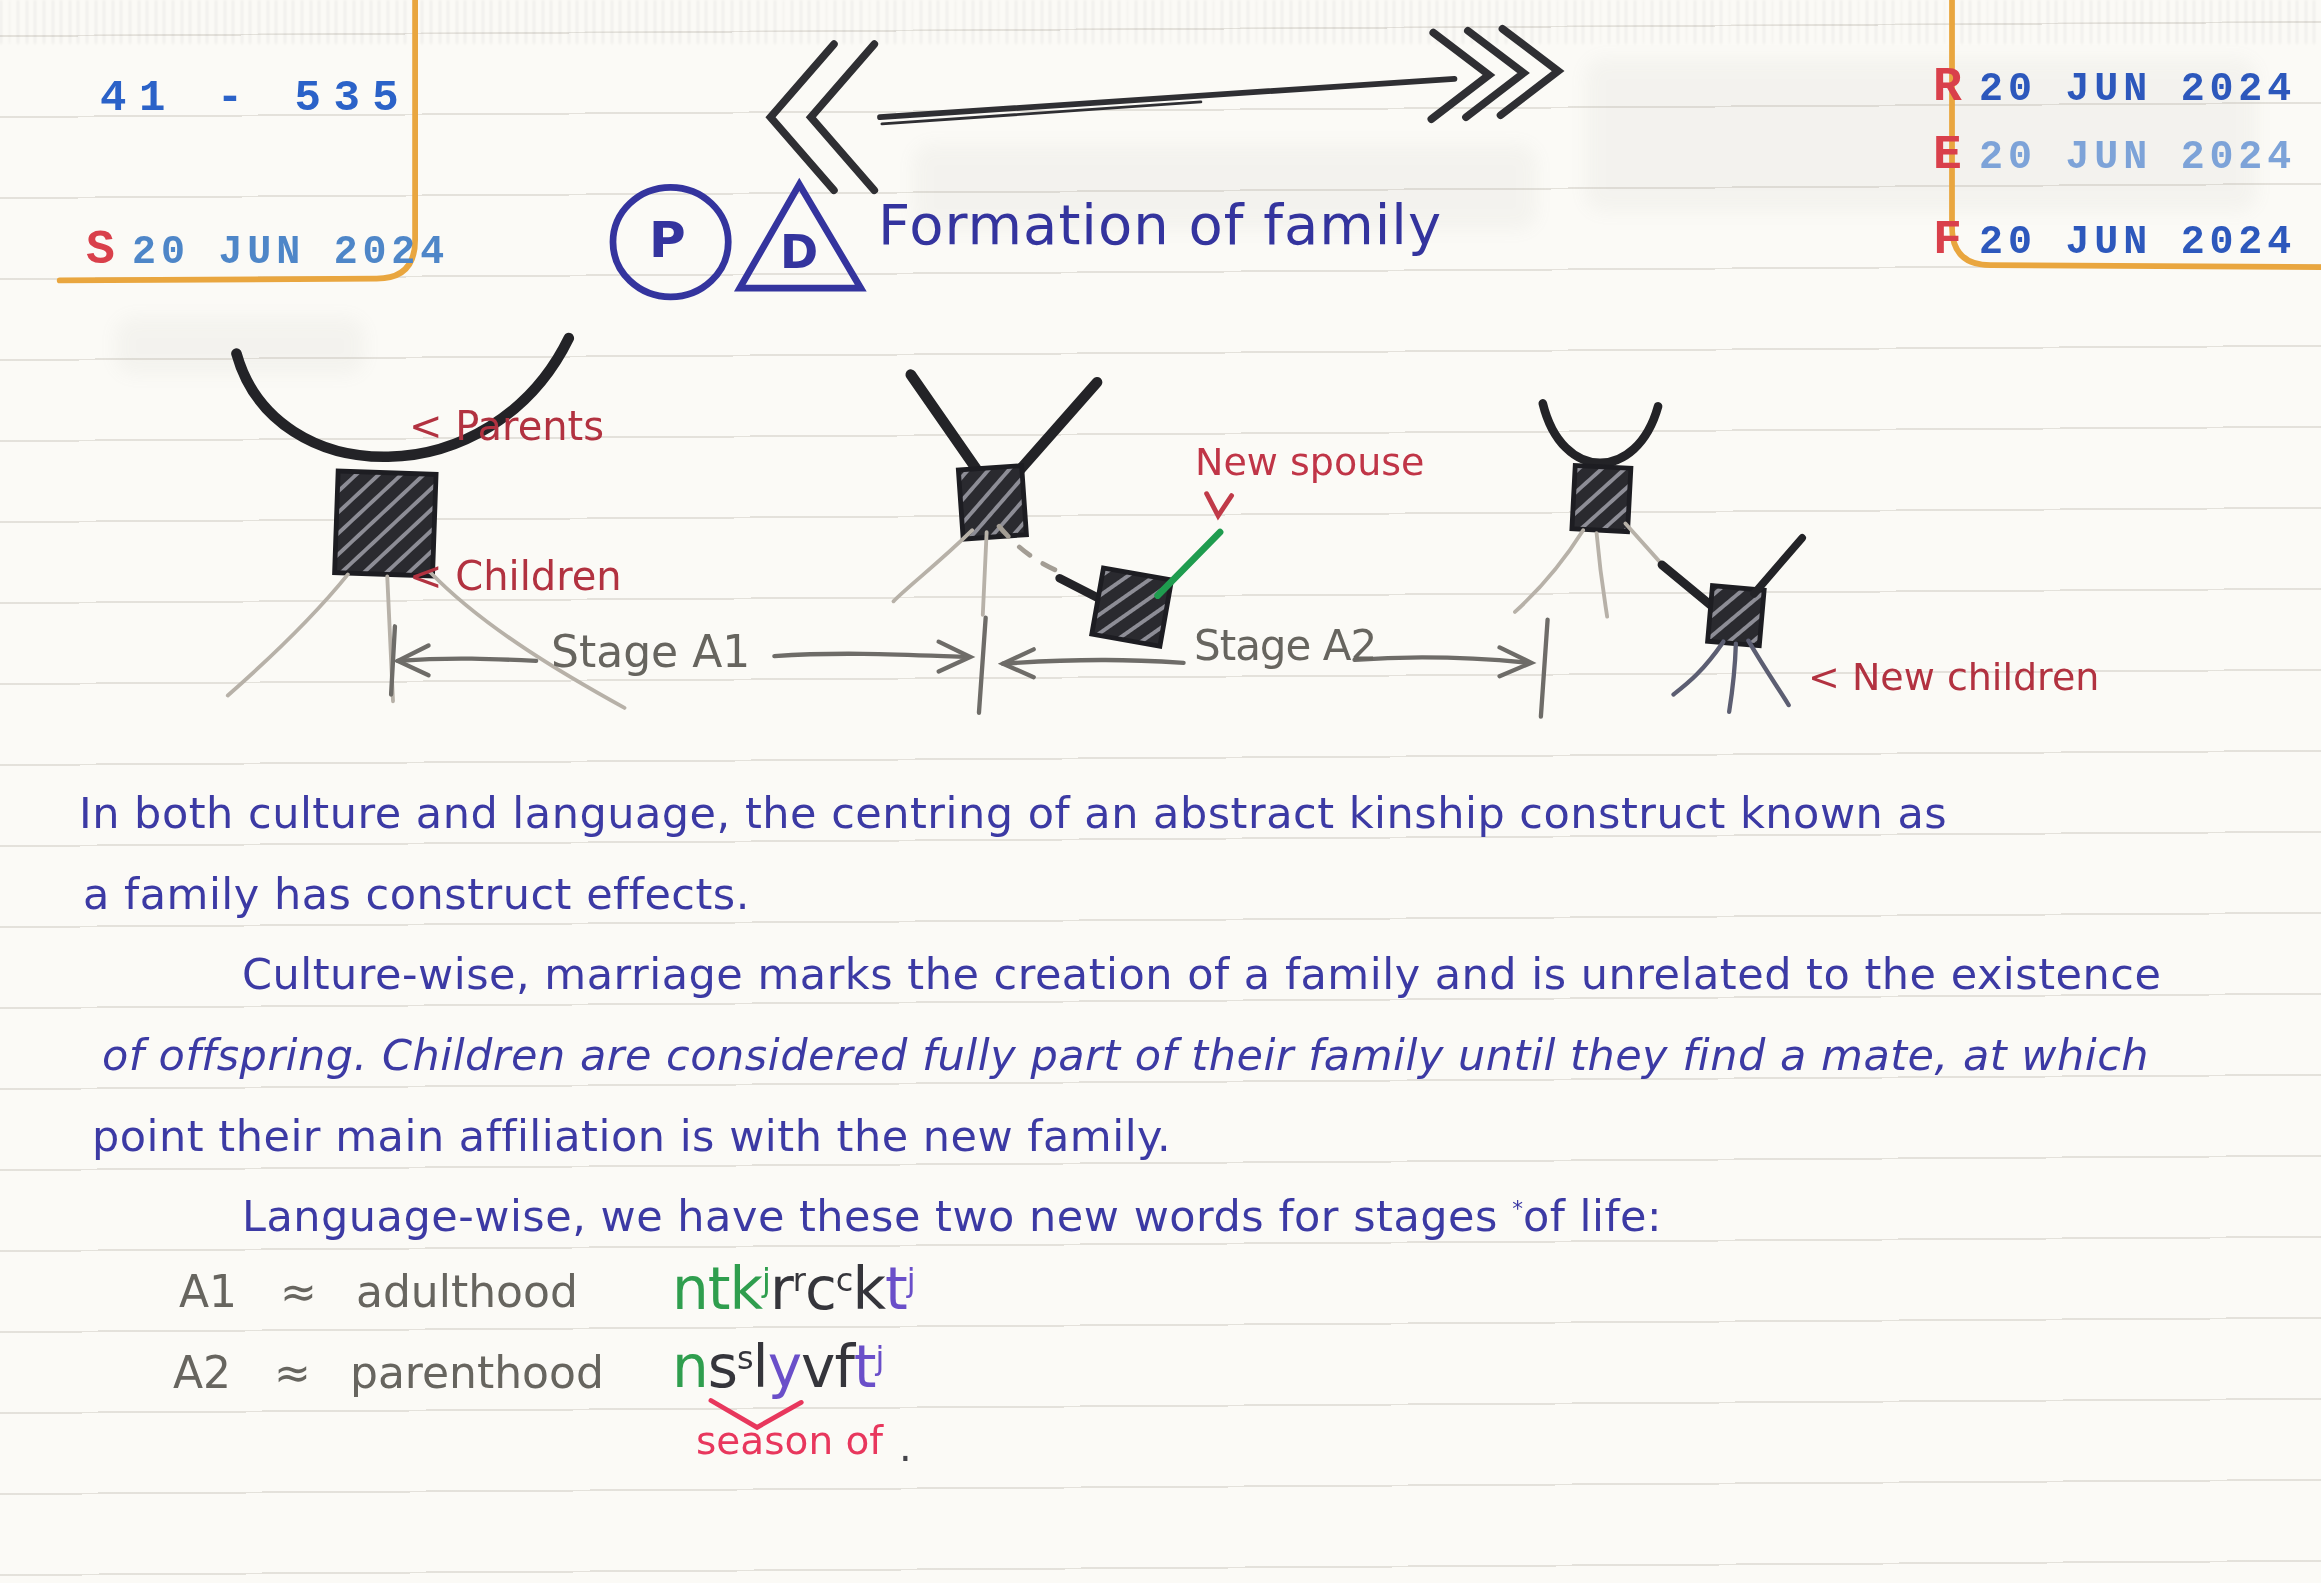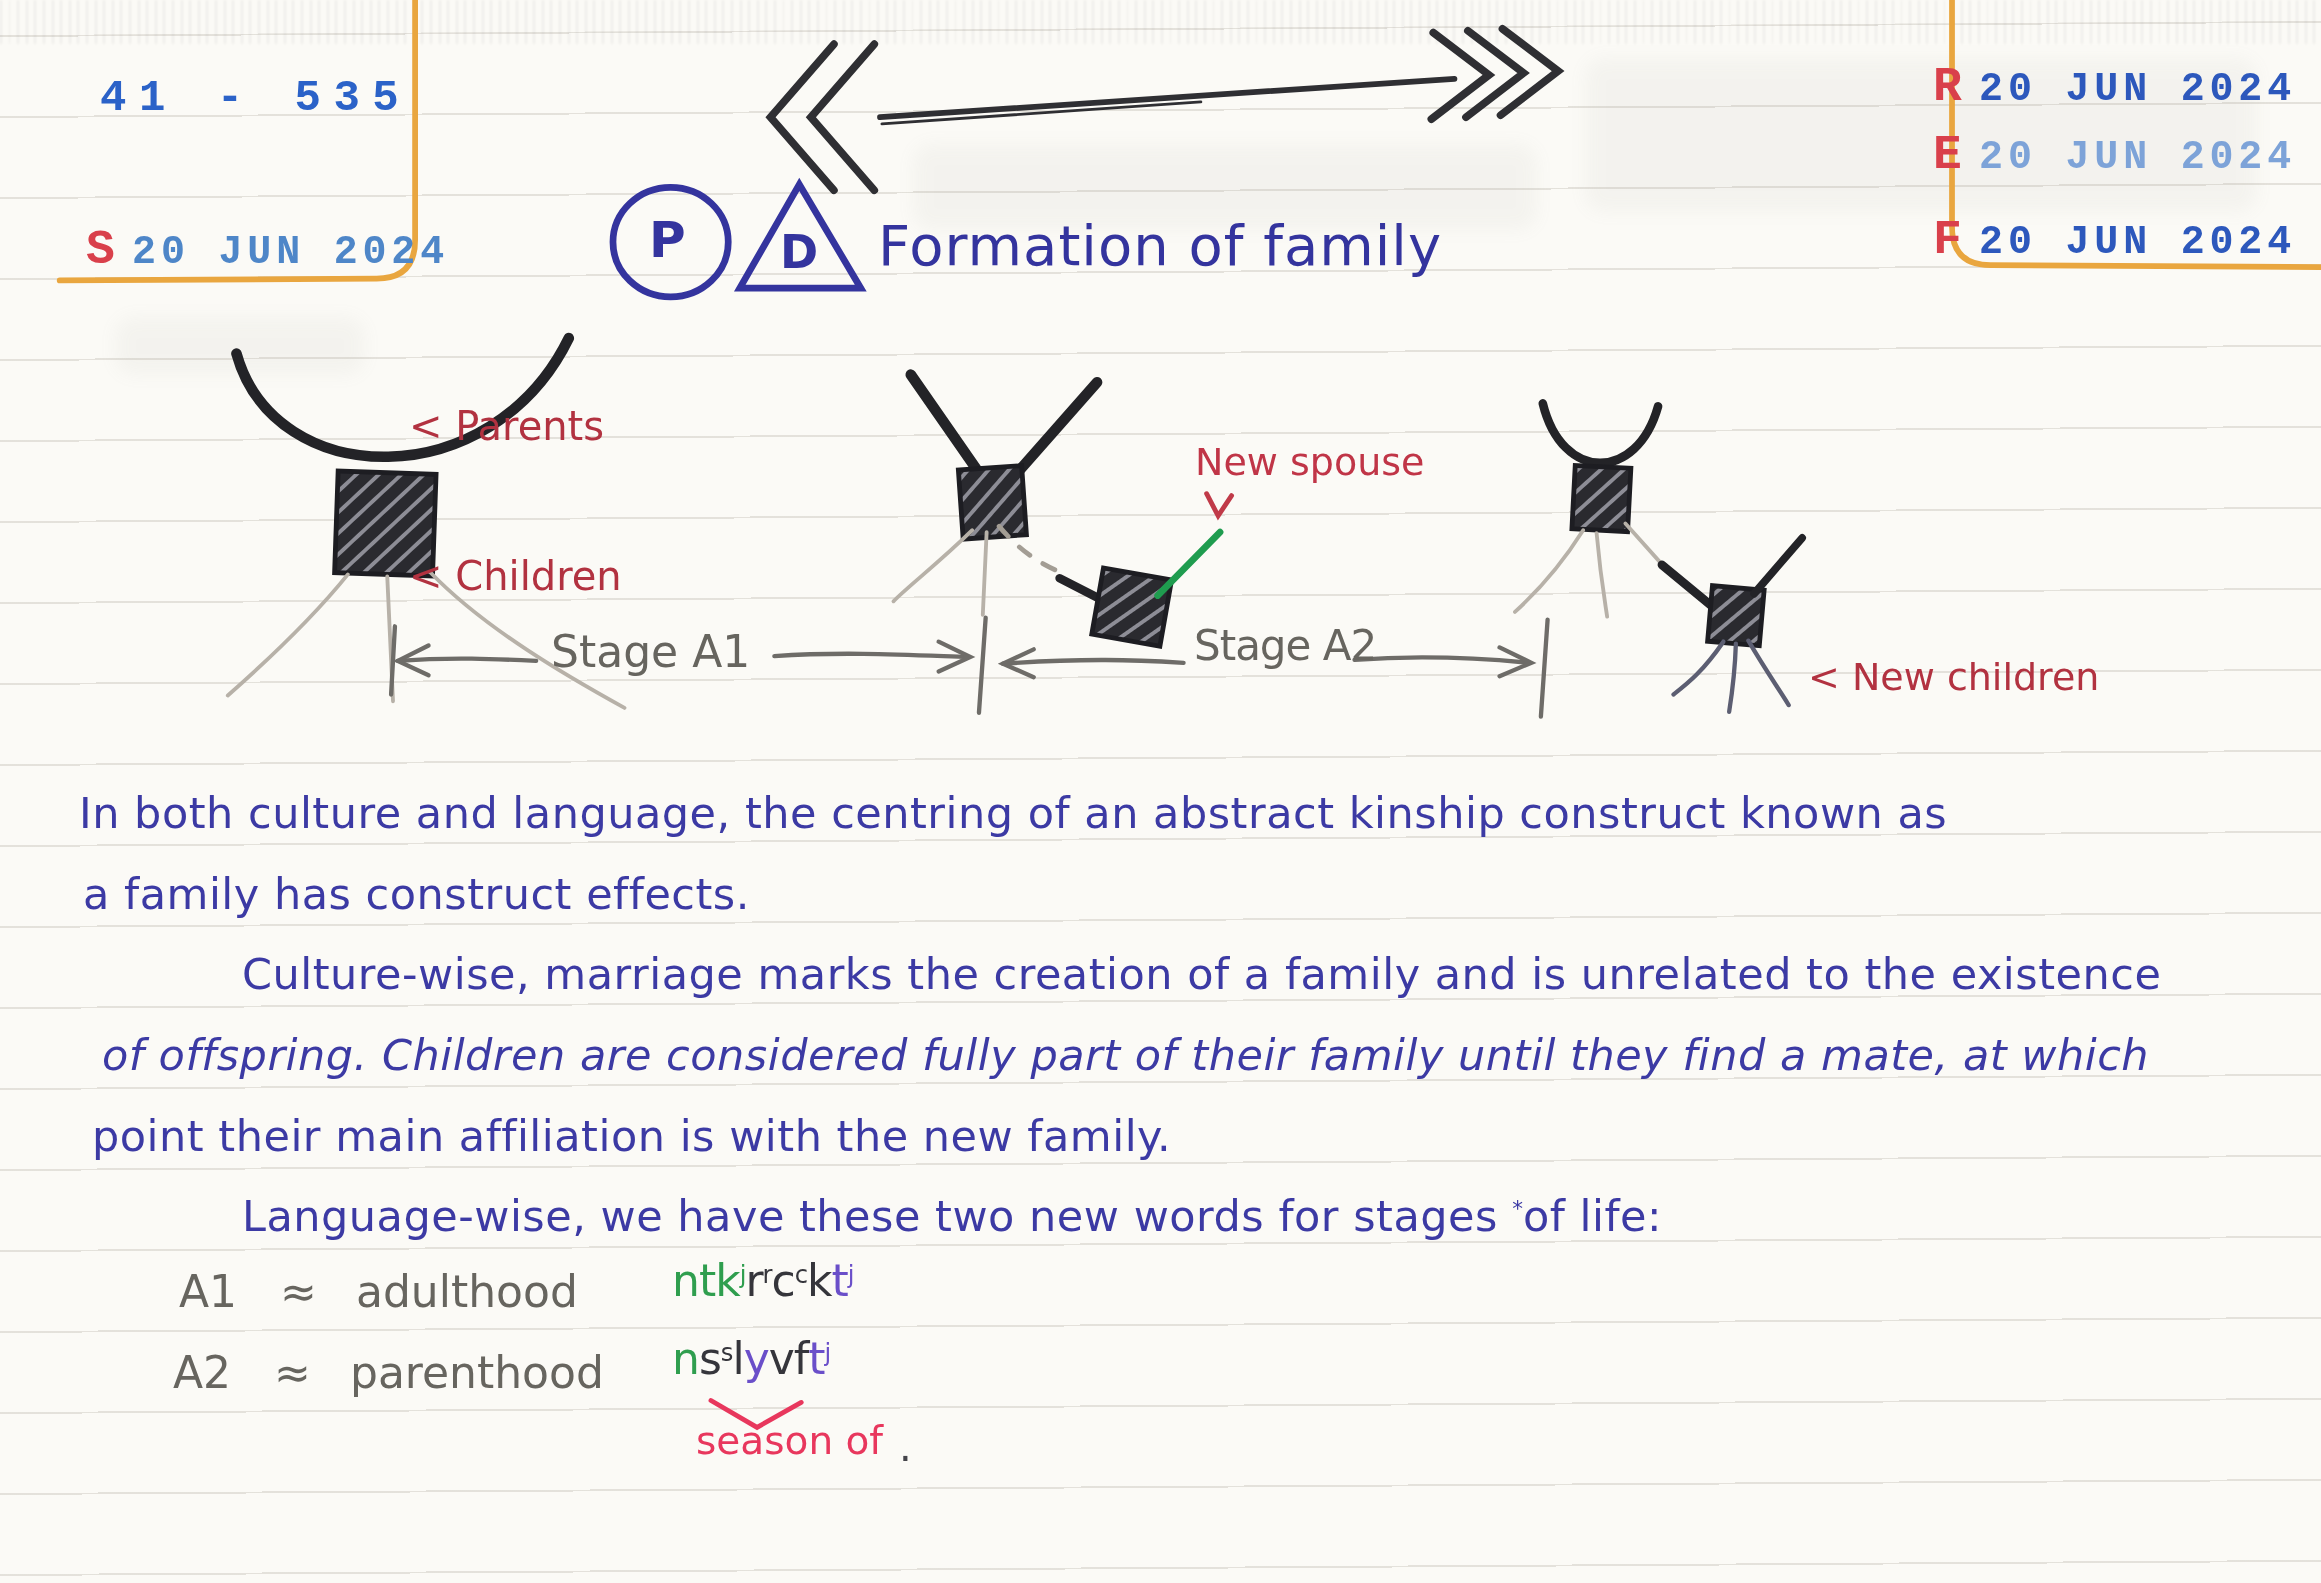--- a/index.html
+++ b/index.html
@@ -26,21 +26,21 @@
   .redlbl{color:#b23240;font-size:40px;}
   .stamp{font-family:"Liberation Mono",monospace;font-weight:bold;}
   .code{color:#2b62c8;font-size:44px;letter-spacing:12.5px;}
   .stamp-letter{color:#d9404b;font-size:48px;margin-right:17.3px;}
   .stamp-date{font-size:40px;letter-spacing:4.8px;}
   .d-dark{color:#2d58bc;}
   .d-light{color:#7da3d8;}
   .title{color:#34349e;font-size:56px;letter-spacing:1px;}
   .badge{color:#34349e;font-size:50px;font-weight:bold;}
   .vocab-pencil{font-size:44px;}
-  .phon{font-size:44px;letter-spacing:-1px;text-align:center;}
+  .phon{font-size:58px;letter-spacing:-1px;text-align:center;}
   .seg{display:inline-block;}
   .seg.sup{font-size:.55em;vertical-align:.55em;}
   .c-green{color:#2f9e4e;}
   .c-ink{color:#35353b;}
   .c-purple{color:#6a4fc9;}
   .pink{color:#e8375d;}
   .mark-sup{font-size:.5em;vertical-align:.7em;letter-spacing:0;}
   svg.layer{position:absolute;left:0;top:0;pointer-events:none;}
 </style>
 </head>
@@ -152,21 +152,21 @@
   </div>
   <div class="abs" style="left:1933px;top:128px;">
     <span class="stamp stamp-letter">E</span><span class="stamp stamp-date d-light">20 JUN 2024</span>
   </div>
   <div class="abs" style="left:1933px;top:213px;">
     <span class="stamp stamp-letter">F</span><span class="stamp stamp-date d-dark">20 JUN 2024</span>
   </div>
 
   <div class="abs badge" style="left:649px;top:211px;">P</div>
   <div class="abs badge" style="left:780px;top:225px;font-size:46px;">D</div>
-  <div class="abs title" style="left:878px;top:213px;">Formation of family</div>
+  <div class="abs title" style="left:878px;top:192px;">Formation of family</div>
 
   <div class="abs redlbl" style="left:409px;top:403px;">&lt; Parents</div>
   <div class="abs redlbl" style="left:409px;top:553px;">&lt; Children</div>
   <div class="abs redlbl" style="left:1195px;top:440px;font-size:38px;color:#c03547;text-align:right;">New spouse</div>
   <div class="abs redlbl" style="left:1808px;top:655px;font-size:38px;">&lt; New children</div>
   <div class="abs pencil" style="left:551px;top:626px;font-size:44px;">Stage A1</div>
   <div class="abs pencil" style="left:1194px;top:621px;font-size:42px;letter-spacing:-1px;">Stage A2</div>
 
   <div class="abs hand" style="left:79px;top:788px;">In both culture and language, the centring of an abstract kinship construct known as</div>
   <div class="abs hand" style="left:83px;top:869px;">a family has construct effects.</div>

